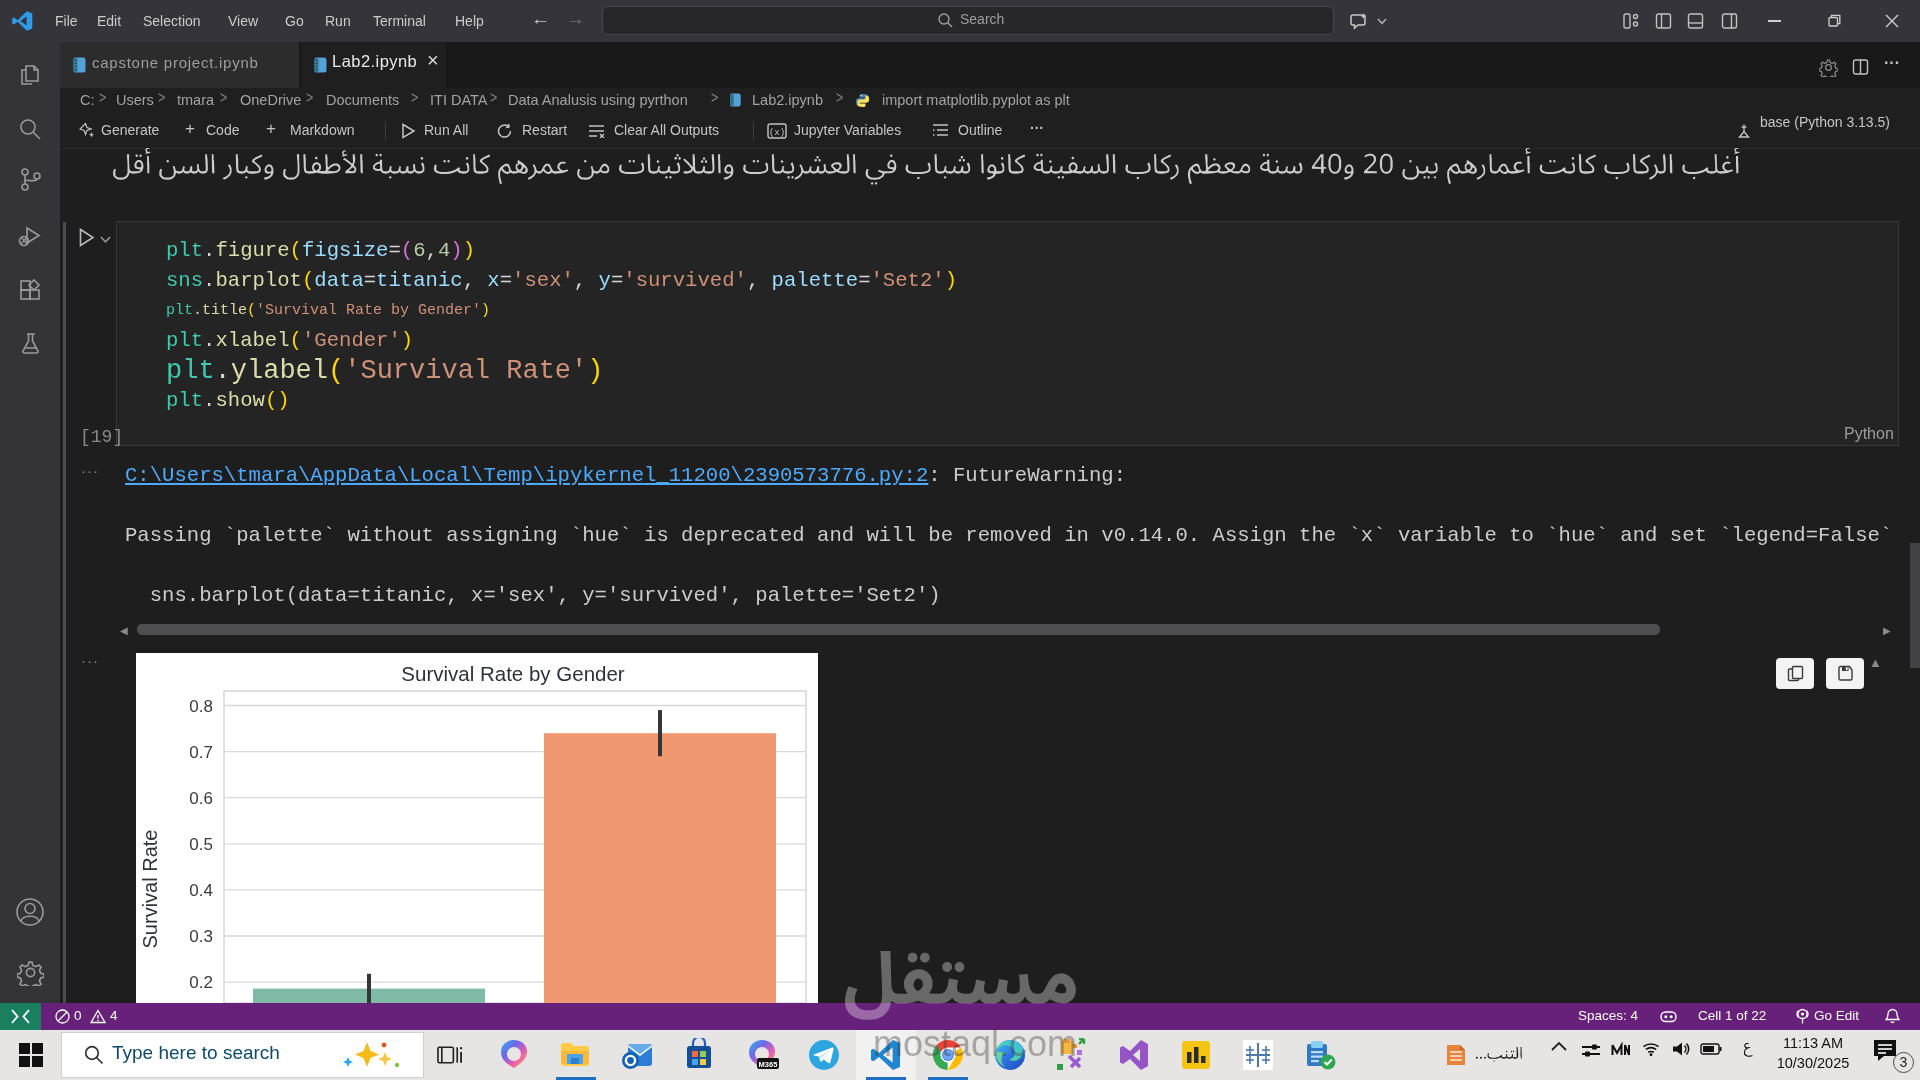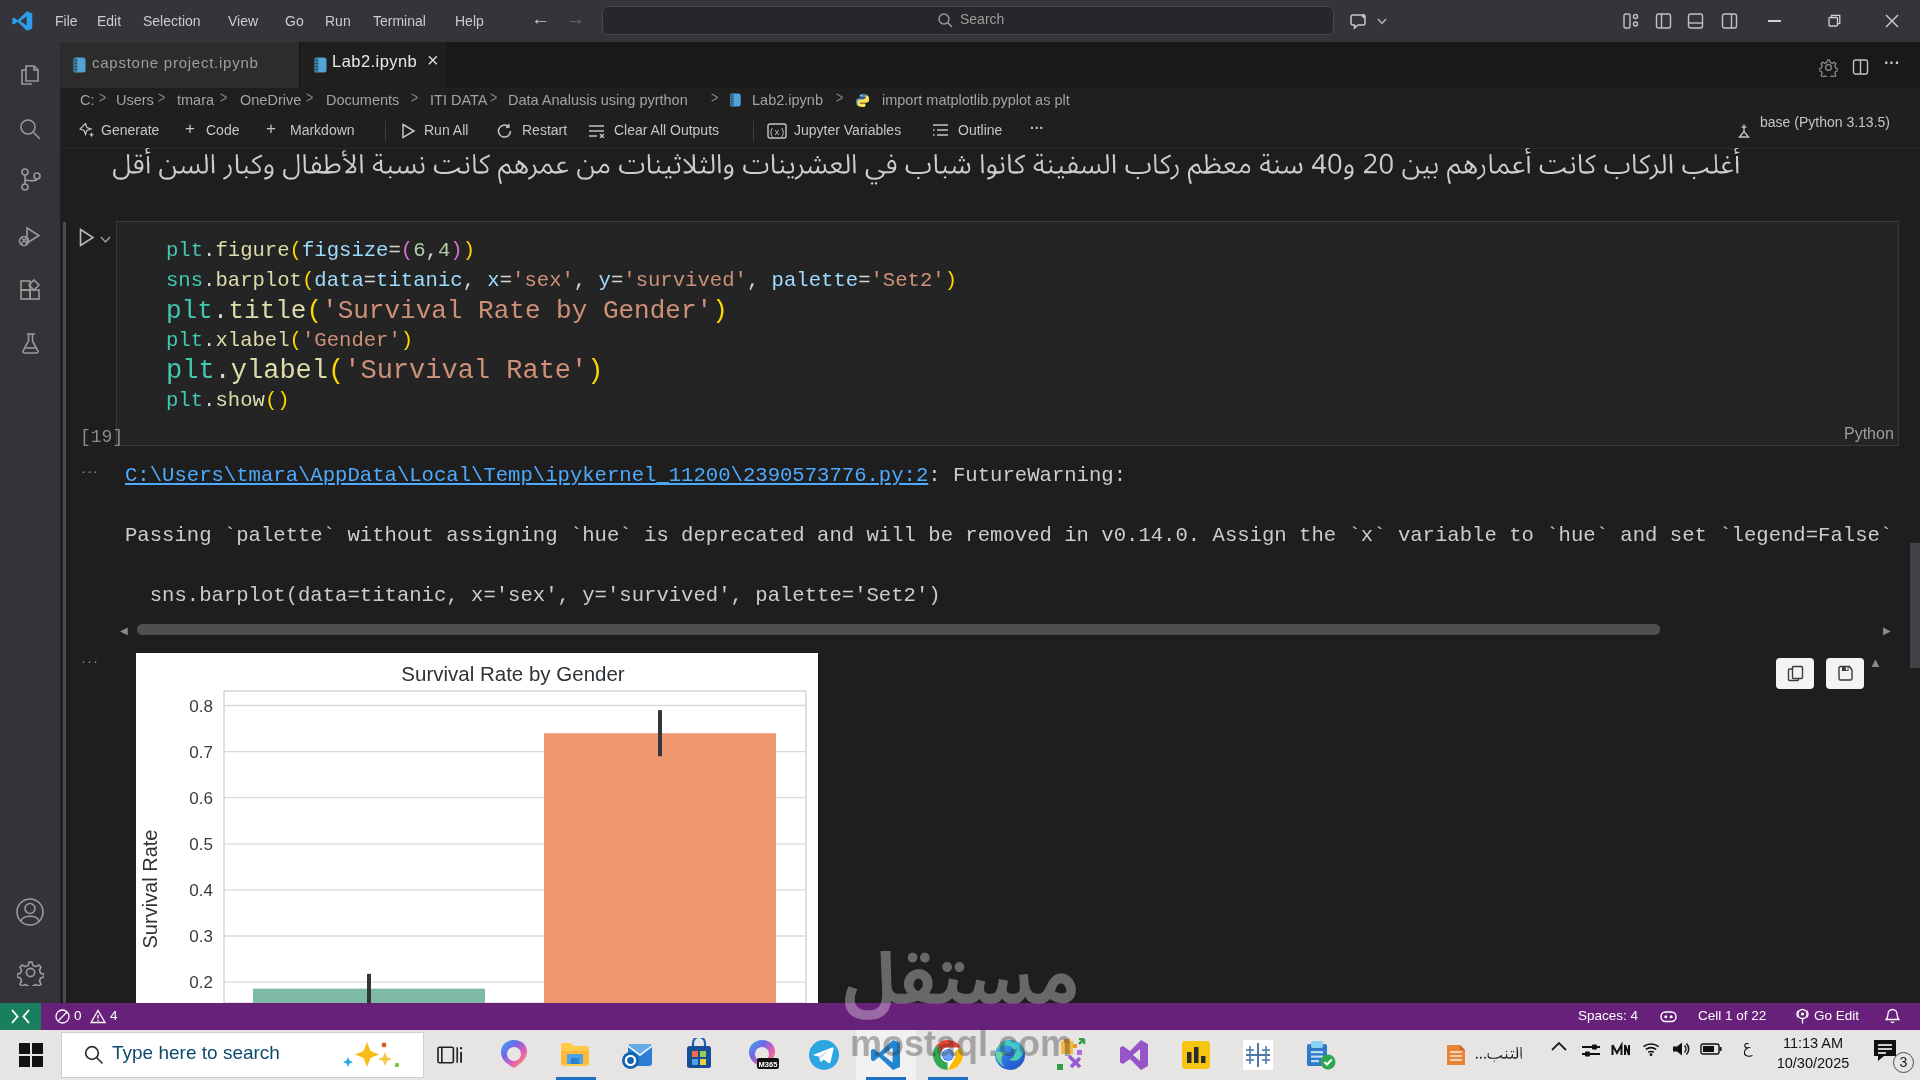--- a/index.html
+++ b/index.html
@@ -227,21 +227,21 @@
 <div class="abs" style="left:63px;top:222px;width:2.5px;height:781px;background:#4a4a52"></div>
 <svg class="abs" style="left:78px;top:228px;" width="17" height="19" viewBox="0 0 17 19">
     <path d="M2.5 1.5 15 9.5 2.5 17.5z" fill="none" stroke="#b8b8b8" stroke-width="1.6"></path>
   </svg>
 <svg class="abs" style="left:100px;top:236px;" width="11" height="8" viewBox="0 0 11 8">
     <path d="M1 1 5.5 6 10 1" fill="none" stroke="#9a9a9a" stroke-width="1.5"></path>
   </svg>
 <div class="abs" style="left:116px;top:221px;width:1783px;height:225px;background:#242424;border:1px solid #37373d"></div>
 <div class="abs mono" style="left:166px;top:236px;font-size:20.6px;line-height:30px;white-space:pre"><span style="color:#41c8ae">plt</span><span style="color:#d4d4d4">.</span><span style="color:#dcdcaa">figure</span><span style="color:#ffd700">(</span><span style="color:#9cdcfe">figsize</span><span style="color:#d4d4d4">=</span><span style="color:#da70d6">(</span><span style="color:#b5cea8">6</span><span style="color:#d4d4d4">,</span><span style="color:#b5cea8">4</span><span style="color:#da70d6">)</span><span style="color:#ffd700">)</span></div>
 <div class="abs mono" style="left:166px;top:266px;font-size:20.6px;line-height:30px;white-space:pre"><span style="color:#41c8ae">sns</span><span style="color:#d4d4d4">.</span><span style="color:#dcdcaa">barplot</span><span style="color:#ffd700">(</span><span style="color:#9cdcfe">data</span><span style="color:#d4d4d4">=</span><span style="color:#9cdcfe">titanic</span><span style="color:#d4d4d4">, </span><span style="color:#9cdcfe">x</span><span style="color:#d4d4d4">=</span><span style="color:#ce9178">'sex'</span><span style="color:#d4d4d4">, </span><span style="color:#9cdcfe">y</span><span style="color:#d4d4d4">=</span><span style="color:#ce9178">'survived'</span><span style="color:#d4d4d4">, </span><span style="color:#9cdcfe">palette</span><span style="color:#d4d4d4">=</span><span style="color:#ce9178">'Set2'</span><span style="color:#ffd700">)</span></div>
-<div class="abs mono" style="left:166px;top:296px;font-size:26px;line-height:30px;white-space:pre"><span style="color:#41c8ae">plt</span><span style="color:#d4d4d4">.</span><span style="color:#dcdcaa">title</span><span style="color:#ffd700">(</span><span style="color:#ce9178">'Survival Rate by Gender'</span><span style="color:#ffd700">)</span></div>
+<div class="abs mono" style="left:166px;top:296px;font-size:15px;line-height:30px;white-space:pre"><span style="color:#41c8ae">plt</span><span style="color:#d4d4d4">.</span><span style="color:#dcdcaa">title</span><span style="color:#ffd700">(</span><span style="color:#ce9178">'Survival Rate by Gender'</span><span style="color:#ffd700">)</span></div>
 <div class="abs mono" style="left:166px;top:326px;font-size:20.6px;line-height:30px;white-space:pre"><span style="color:#41c8ae">plt</span><span style="color:#d4d4d4">.</span><span style="color:#dcdcaa">xlabel</span><span style="color:#ffd700">(</span><span style="color:#ce9178">'Gender'</span><span style="color:#ffd700">)</span></div>
 <div class="abs mono" style="left:166px;top:356px;font-size:27px;line-height:30px;white-space:pre"><span style="color:#41c8ae">plt</span><span style="color:#d4d4d4">.</span><span style="color:#dcdcaa">ylabel</span><span style="color:#ffd700">(</span><span style="color:#ce9178">'Survival Rate'</span><span style="color:#ffd700">)</span></div>
 <div class="abs mono" style="left:166px;top:386px;font-size:20.6px;line-height:30px;white-space:pre"><span style="color:#41c8ae">plt</span><span style="color:#d4d4d4">.</span><span style="color:#dcdcaa">show</span><span style="color:#ffd700">()</span></div>
 <div class="abs mono" style="left:80px;top:427px;color:#8a8a8a;font-size:18px">[19]</div>
 <div class="abs" style="left:1844px;top:425px;color:#9d9d9d;font-size:16px">Python</div>
 <div class="abs" style="left:81px;top:462px;color:#8a8a8a;font-size:15px;letter-spacing:1px">···</div>
 <div class="abs" style="left:81px;top:652px;color:#8a8a8a;font-size:15px;letter-spacing:1px">···</div>
 <div class="abs" style="left:125px;top:464px;font-family:'Liberation Mono',monospace;font-size:20.6px;white-space:pre"><span style="color:#4daafc;text-decoration:underline">C:\Users\tmara\AppData\Local\Temp\ipykernel_11200\2390573776.py:2</span><span style="color:#cccccc">: FutureWarning: </span></div>
 <div class="abs" style="left:125px;top:524px;font-family:'Liberation Mono',monospace;font-size:20.6px;white-space:pre;color:#cccccc">Passing `palette` without assigning `hue` is deprecated and will be removed in v0.14.0. Assign the `x` variable to `hue` and set `legend=False`</div>
 <div class="abs" style="left:125px;top:584px;font-family:'Liberation Mono',monospace;font-size:20.6px;white-space:pre;color:#cccccc">  sns.barplot(data=titanic, x='sex', y='survived', palette='Set2')</div>
@@ -521,12 +521,12 @@
         <line x1="6" y1="7" x2="20" y2="7"></line>
         <line x1="6" y1="11" x2="20" y2="11"></line>
         <line x1="6" y1="15" x2="14" y2="15"></line>
       </g>
     </svg>
 <div class="abs" style="left:1893px;top:22px;width:21px;height:21px;border:1.8px solid #4a4a4a;border-radius:50%;color:#222;font-size:14px;text-align:center;line-height:19px;background:#e7e5e4">3</div>
 </div>
 <svg style="position:absolute;left:845px;top:951px;" width="231" height="69" viewBox="0 0 253.75 75.00" preserveAspectRatio="none">
     <path d="M124.8 12.0 124.0 12.2 122.2 13.2 121.8 13.8 121.8 14.0 121.0 14.8 120.5 16.0 120.5 18.8 121.2 20.5 122.5 21.8 123.2 22.2 124.8 22.8 126.8 22.8 128.5 22.0 129.8 21.0 130.8 19.2 131.0 18.2 131.0 16.5 130.5 15.0 130.0 14.2 128.5 12.8 126.8 12.0Z M111.0 12.0 109.2 12.8 108.0 14.0 107.5 14.8 107.0 16.0 107.0 18.8 107.2 19.5 108.0 20.8 108.8 21.5 109.5 22.0 110.5 22.5 111.8 22.8 112.8 22.8 114.0 22.5 115.0 22.0 116.8 20.2 117.2 19.2 117.5 18.2 117.5 16.5 117.2 15.5 116.8 14.5 116.0 13.5 114.8 12.5 113.5 12.0Z M86.8 1.8 86.0 2.0 84.2 3.0 83.8 3.5 83.8 3.8 83.0 4.5 82.5 5.8 82.5 8.5 83.2 10.2 84.5 11.5 85.2 12.0 86.8 12.5 88.8 12.5 90.5 11.8 91.8 10.8 92.8 9.0 93.0 8.0 93.0 6.2 92.5 4.8 92.0 4.0 90.5 2.5 88.8 1.8Z M73.0 1.8 71.2 2.5 70.0 3.8 69.5 4.5 69.0 5.8 69.0 8.5 69.2 9.2 70.0 10.5 70.8 11.2 71.5 11.8 72.5 12.2 73.8 12.5 74.8 12.5 76.0 12.2 77.0 11.8 78.8 10.0 79.2 9.0 79.5 8.0 79.5 6.2 79.2 5.2 78.8 4.2 78.0 3.2 76.8 2.2 75.5 1.8Z M0.0 57.0 0.8 61.0 1.5 63.0 2.8 65.2 4.0 67.0 6.2 69.2 8.8 71.0 11.0 72.2 13.5 73.2 17.2 74.2 20.8 74.8 28.2 74.8 32.0 74.2 34.5 73.8 37.0 73.0 40.2 71.5 42.2 70.2 43.5 69.2 45.5 67.2 47.0 65.2 47.8 64.0 49.2 60.8 50.2 57.5 50.5 55.5 51.0 54.5 53.5 56.0 56.8 57.0 58.8 57.2 62.2 57.2 66.8 57.0 71.0 56.5 75.0 55.8 78.0 55.0 79.5 54.2 80.5 54.2 81.5 54.5 83.2 55.2 86.5 56.0 89.5 56.5 94.0 57.0 98.2 57.2 102.5 57.2 107.5 56.8 109.8 56.2 112.5 55.2 114.2 54.2 118.2 51.2 118.5 52.0 119.5 53.2 121.8 55.0 124.5 56.2 126.5 56.8 131.0 57.2 134.5 57.2 137.5 57.0 141.5 56.2 144.8 54.8 145.8 54.0 147.8 52.0 148.5 53.2 150.2 55.0 151.8 56.0 153.0 56.5 155.2 57.0 157.8 57.2 161.0 57.2 164.0 57.0 167.5 56.2 169.5 55.2 170.8 54.2 172.0 52.8 172.8 51.5 173.2 52.2 173.5 53.0 175.5 55.0 177.8 56.2 180.8 57.0 183.0 57.2 185.8 57.2 189.5 56.8 192.0 56.0 193.0 55.5 193.8 55.0 196.0 52.8 197.8 49.5 198.2 50.0 198.8 51.2 200.2 53.2 202.0 54.8 203.2 55.5 205.0 56.2 206.8 56.8 208.2 57.0 210.8 57.2 213.8 57.2 216.5 57.0 219.0 56.5 222.2 55.0 223.2 54.2 225.0 52.5 225.5 52.5 230.0 55.0 232.2 55.8 237.5 56.8 242.0 56.8 244.2 56.2 247.0 55.0 249.2 53.2 250.8 51.5 252.0 49.5 252.8 47.8 253.2 46.0 253.5 44.5 253.5 40.0 253.0 37.5 252.2 35.2 250.8 32.2 249.8 30.8 248.0 28.8 245.5 26.8 243.8 25.8 241.0 24.8 239.8 24.5 235.5 24.5 234.2 24.8 232.0 25.5 230.5 26.2 228.8 27.5 225.8 30.5 223.5 33.8 219.8 41.0 217.5 44.2 216.5 45.2 214.8 46.2 213.8 46.5 211.2 46.5 208.2 46.0 207.5 45.8 206.2 45.0 204.5 43.2 203.5 41.5 202.2 37.2 201.5 32.5 200.8 25.0 199.5 25.0 196.2 25.2 196.0 25.5 193.0 25.5 192.8 25.8 191.0 25.8 191.0 26.5 191.5 28.8 192.0 35.2 192.0 41.8 191.8 42.8 190.8 44.5 189.5 45.5 187.8 46.2 186.2 46.5 183.2 46.5 181.5 46.2 180.5 46.0 179.5 45.5 179.0 45.0 178.8 45.0 178.5 44.8 178.5 44.5 178.0 44.0 177.8 43.5 177.8 40.2 178.8 33.5 179.0 33.2 178.8 32.0 169.0 30.5 169.0 31.0 168.8 31.2 168.8 32.8 168.2 35.8 167.0 41.0 165.8 43.8 164.8 45.0 163.2 46.0 160.8 46.5 158.0 46.5 155.5 46.0 154.2 45.2 153.5 44.5 152.8 42.8 152.8 39.5 153.8 34.0 154.0 33.8 154.0 33.0 153.5 32.8 152.5 32.8 152.2 32.5 144.2 31.0 143.8 32.2 143.2 35.8 142.2 39.8 141.5 42.0 140.5 44.0 139.0 45.5 138.0 46.0 135.0 46.5 131.5 46.5 128.0 46.0 126.5 45.5 124.8 44.5 124.2 44.0 123.2 42.2 123.0 41.0 123.0 39.5 123.5 35.2 124.0 33.5 124.2 31.8 123.8 31.5 122.5 31.5 122.2 31.2 114.8 30.0 114.0 30.2 113.2 35.8 112.8 37.8 111.8 40.8 111.0 42.2 110.5 43.0 109.8 43.8 109.8 44.0 109.2 44.5 109.0 44.5 108.2 45.2 107.2 45.8 105.2 46.2 103.2 46.5 97.5 46.5 92.2 45.8 93.0 45.0 94.0 43.5 95.0 41.5 95.5 40.2 96.0 38.0 96.0 32.5 95.8 31.2 95.0 29.0 93.5 26.2 92.8 25.2 90.5 23.0 88.8 21.8 86.8 20.8 85.2 20.2 82.8 19.8 79.2 19.8 77.8 20.0 75.2 20.8 72.8 22.0 71.2 23.0 70.0 24.0 68.8 25.2 66.8 28.0 66.0 29.5 65.2 31.5 64.8 34.2 64.8 37.2 65.0 39.0 65.5 40.8 67.0 43.8 67.5 44.5 68.2 45.2 68.2 45.5 68.8 46.0 66.8 46.5 58.8 46.5 57.0 46.2 55.2 45.8 54.2 45.2 52.5 43.5 52.0 42.5 51.5 41.0 51.0 37.8 50.5 23.2 50.2 7.5 50.0 7.2 50.0 0.0 39.0 0.0 40.8 43.2 40.8 48.8 40.5 51.8 39.8 55.5 39.2 57.0 37.8 59.8 35.8 61.8 34.8 62.5 33.2 63.2 30.8 64.0 27.8 64.5 22.0 64.5 20.5 64.2 17.5 63.2 15.8 62.2 14.8 61.5 13.0 59.8 12.2 58.8 11.5 57.2 10.8 54.8 10.8 50.8 11.2 48.0 11.8 46.2 13.5 41.5 12.2 41.0 11.0 40.8 10.2 40.2 5.2 38.8 4.5 38.2 4.0 38.2 3.2 39.8 1.8 43.8 0.8 47.5 0.0 52.2Z M235.0 35.8 236.0 35.2 238.2 35.2 239.5 35.8 241.2 37.5 241.8 38.2 243.0 41.0 243.0 44.0 242.8 44.5 241.8 45.5 240.5 46.0 236.8 46.0 233.2 45.0 231.0 44.0 230.5 43.5 230.5 43.0 231.2 41.8 232.8 38.5 233.8 37.0Z M81.2 30.0 83.0 30.8 84.2 32.0 84.8 32.8 85.5 35.0 85.5 37.5 85.0 39.0 83.8 40.8 83.0 41.5 81.2 42.8 79.5 43.5 76.8 40.8 76.2 40.0 75.5 38.2 75.2 36.5 75.8 33.8 76.8 32.0 77.8 31.0 79.0 30.2 79.8 30.0Z" fill="rgba(255,255,255,0.33)" fill-rule="evenodd"></path>
   </svg>
-<div class="abs" style="left:845px;top:1023px;width:232px;text-align:center;font-size:36px;font-weight:bold;color:rgba(55,55,55,0.38)">mostaql.com</div>
+<div class="abs" style="left:845px;top:1023px;width:232px;text-align:right;font-size:36px;font-weight:normal;color:rgba(55,55,55,0.38)">mostaql.com</div>
 </body></html>

